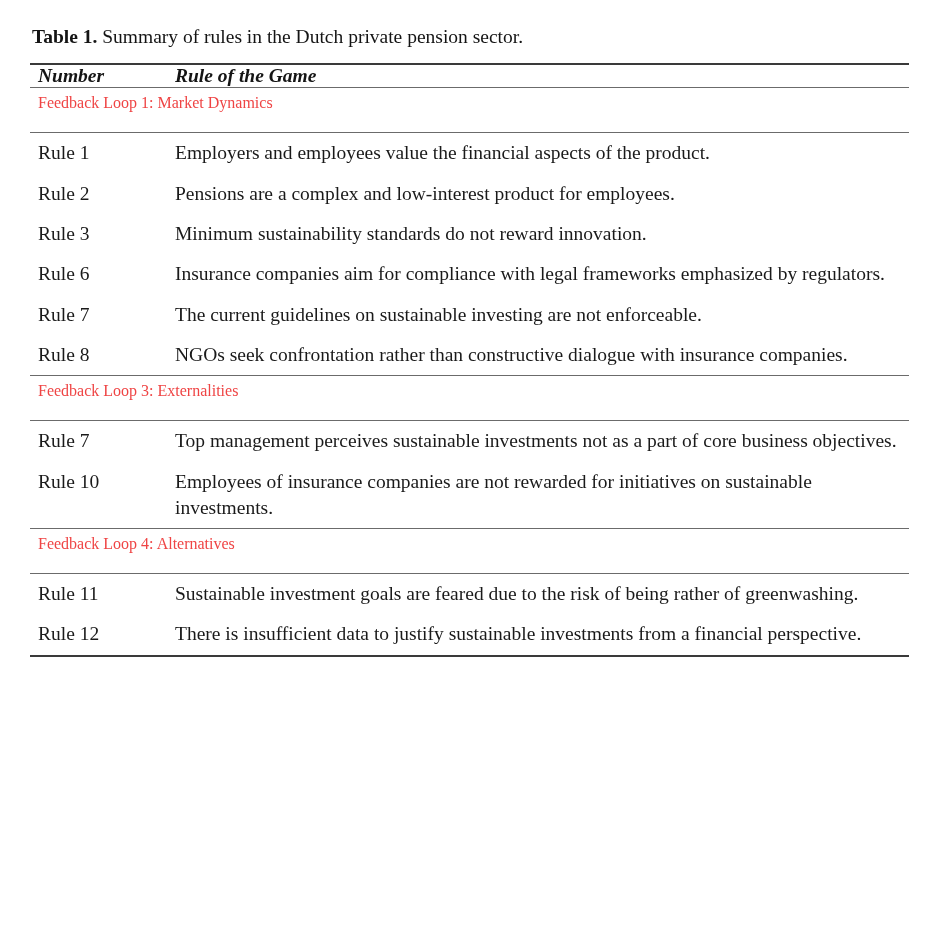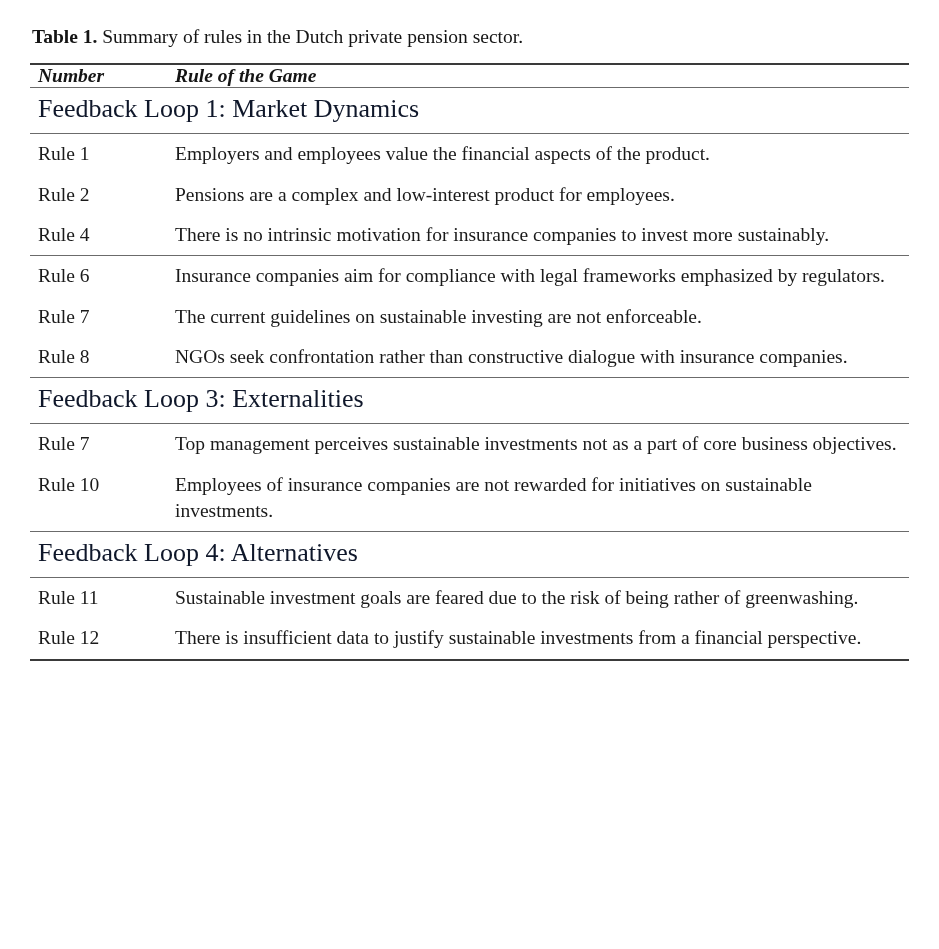--- a/index.html
+++ b/index.html
@@ -58,23 +58,23 @@
   tr.border-top-thick > * {
     border-top: 2.5px solid #3a3a3a;
   }
   tr.border-bottom-thin > * {
     border-bottom: 1.2px solid #6b6b6b;
   }
   tr.border-bottom-thick > * {
     border-bottom: 2.5px solid #3a3a3a;
   }
   tr.group-row td {
-    padding: 6px 0 9px 8px;
-    font-size: 26px;
-    color: #0f172a;
+    padding: 6px 0 20px 8px;
+    font-size: 16px;
+    color: #ef4444;
   }
   tr.data-row td {
     padding: 7px 0 7px 0;
     line-height: 1.35;
   }
   tr.data-row td.col-number {
     white-space: nowrap;
   }
   tr.data-row td.col-rule {
     padding-left: 0;
@@ -101,23 +101,23 @@
         <td colspan="2">Feedback Loop 1: Market Dynamics</td>
       </tr>
       <tr class="data-row">
         <td class="col-number">Rule 1</td>
         <td class="col-rule">Employers and employees value the financial aspects of the product.</td>
       </tr>
       <tr class="data-row">
         <td class="col-number">Rule 2</td>
         <td class="col-rule">Pensions are a complex and low-interest product for employees.</td>
       </tr>
-      <tr class="data-row border-bottom-thin">
-        <td class="col-number">Rule 4</td>
-        <td class="col-rule">There is no intrinsic motivation for insurance companies to invest more sustainably.</td>
+      <tr class="data-row">
+        <td class="col-number">Rule 3</td>
+        <td class="col-rule">Minimum sustainability standards do not reward innovation.</td>
       </tr>
 
       <tr class="data-row">
         <td class="col-number">Rule 6</td>
         <td class="col-rule">Insurance companies aim for compliance with legal frameworks emphasized by regulators.</td>
       </tr>
       <tr class="data-row">
         <td class="col-number">Rule 7</td>
         <td class="col-rule">The current guidelines on sustainable investing are not enforceable.</td>
       </tr>

